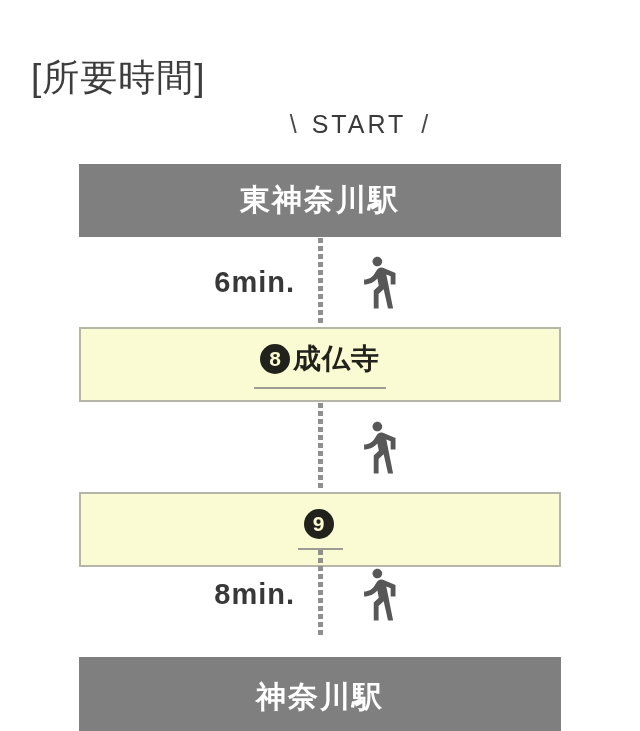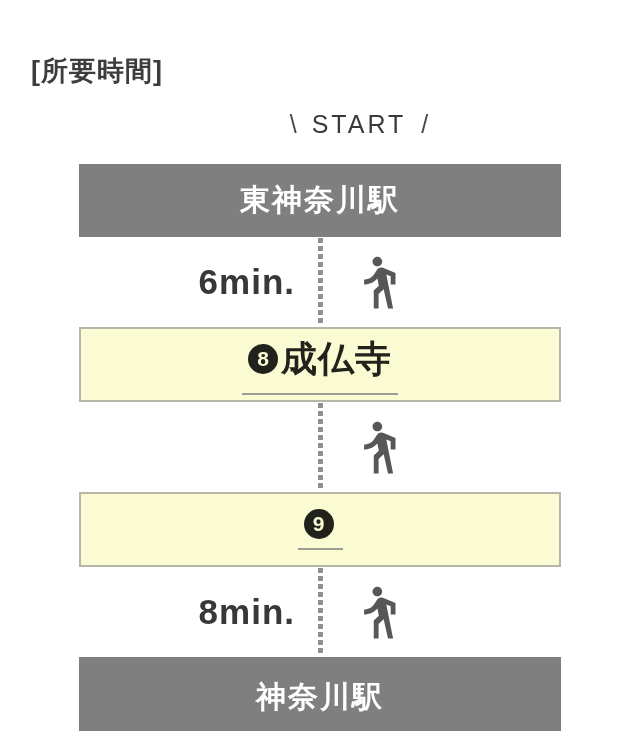--- a/index.html
+++ b/index.html
@@ -5,21 +5,21 @@
   html,body { margin:0; padding:0; background:#ffffff; }
   .wrap {
     position:relative;
     width:640px; height:731px;
     background:#ffffff;
     font-family:"Liberation Sans","DejaVu Sans",sans-serif;
     overflow:hidden;
   }
   .page-title {
     position:absolute; left:31px; top:53px;
-    font-size:27px; font-weight:700; color:#3d3d3d;
+    font-size:37px; font-weight:400; color:#3d3d3d;
     letter-spacing:1px;
   }
   .start-line {
     position:absolute; left:0; top:110px; width:640px;
     text-align:center; color:#3a3a3a;
     font-size:25px; font-weight:500;margin-left:39px;
   }
   .start-line .slash { font-weight:300; margin:0 15px; color:#4a4a4a; }
   .start-line .start-text { letter-spacing:3px; }
 
@@ -44,45 +44,45 @@
     padding:0 6px 9px 6px;
   }
   .badge {
     display:inline-flex; align-items:center; justify-content:center;
     width:30px; height:30px; border-radius:50%;
     background:#22221c; color:#fbfbd3;
     font-size:21px; font-weight:700;
     margin-right:3px; flex:0 0 auto;
   }
   .spot-label {
-    color:#22221c; font-size:36px; font-weight:700; letter-spacing:1px;
+    color:#22221c; font-size:28px; font-weight:700; letter-spacing:1px;
   }
 
   .walk { }
   .duration {
     position:absolute; left:0; top:50%; transform:translateY(-50%);
     width:216px; text-align:right;
-    font-size:35px; font-weight:700; color:#383838;
+    font-size:29px; font-weight:700; color:#383838;
     letter-spacing:1px;
   }
   .dotline {
     position:absolute; left:239px; top:1px; bottom:1px; width:5px;
     background:repeating-linear-gradient(to bottom, #8f8f8f 0px, #8f8f8f 5px, transparent 5px, transparent 8px);
   }
   .walker {
     position:absolute; left:273px; top:50%; transform:translateY(-50%);
     width:58px; height:72px;
   }
 
   .r-station1 { top:164px; height:73px; }
   .r-walk1    { top:237px; height:90px; }
   .r-spot1    { top:327px; height:75px; }
   .r-walk2    { top:402px; height:90px; }
   .r-spot2    { top:492px; height:75px; }
-  .r-walk3    { top:567px; height:90px; }
+  .r-walk3    { top:549px; height:90px; }
   .r-station2 { top:657px; height:80px; }
 </style>
 </head>
 <body>
 
 <div class="wrap">
 
   <div class="page-title">[所要時間]</div>
 
   <div class="start-line">

